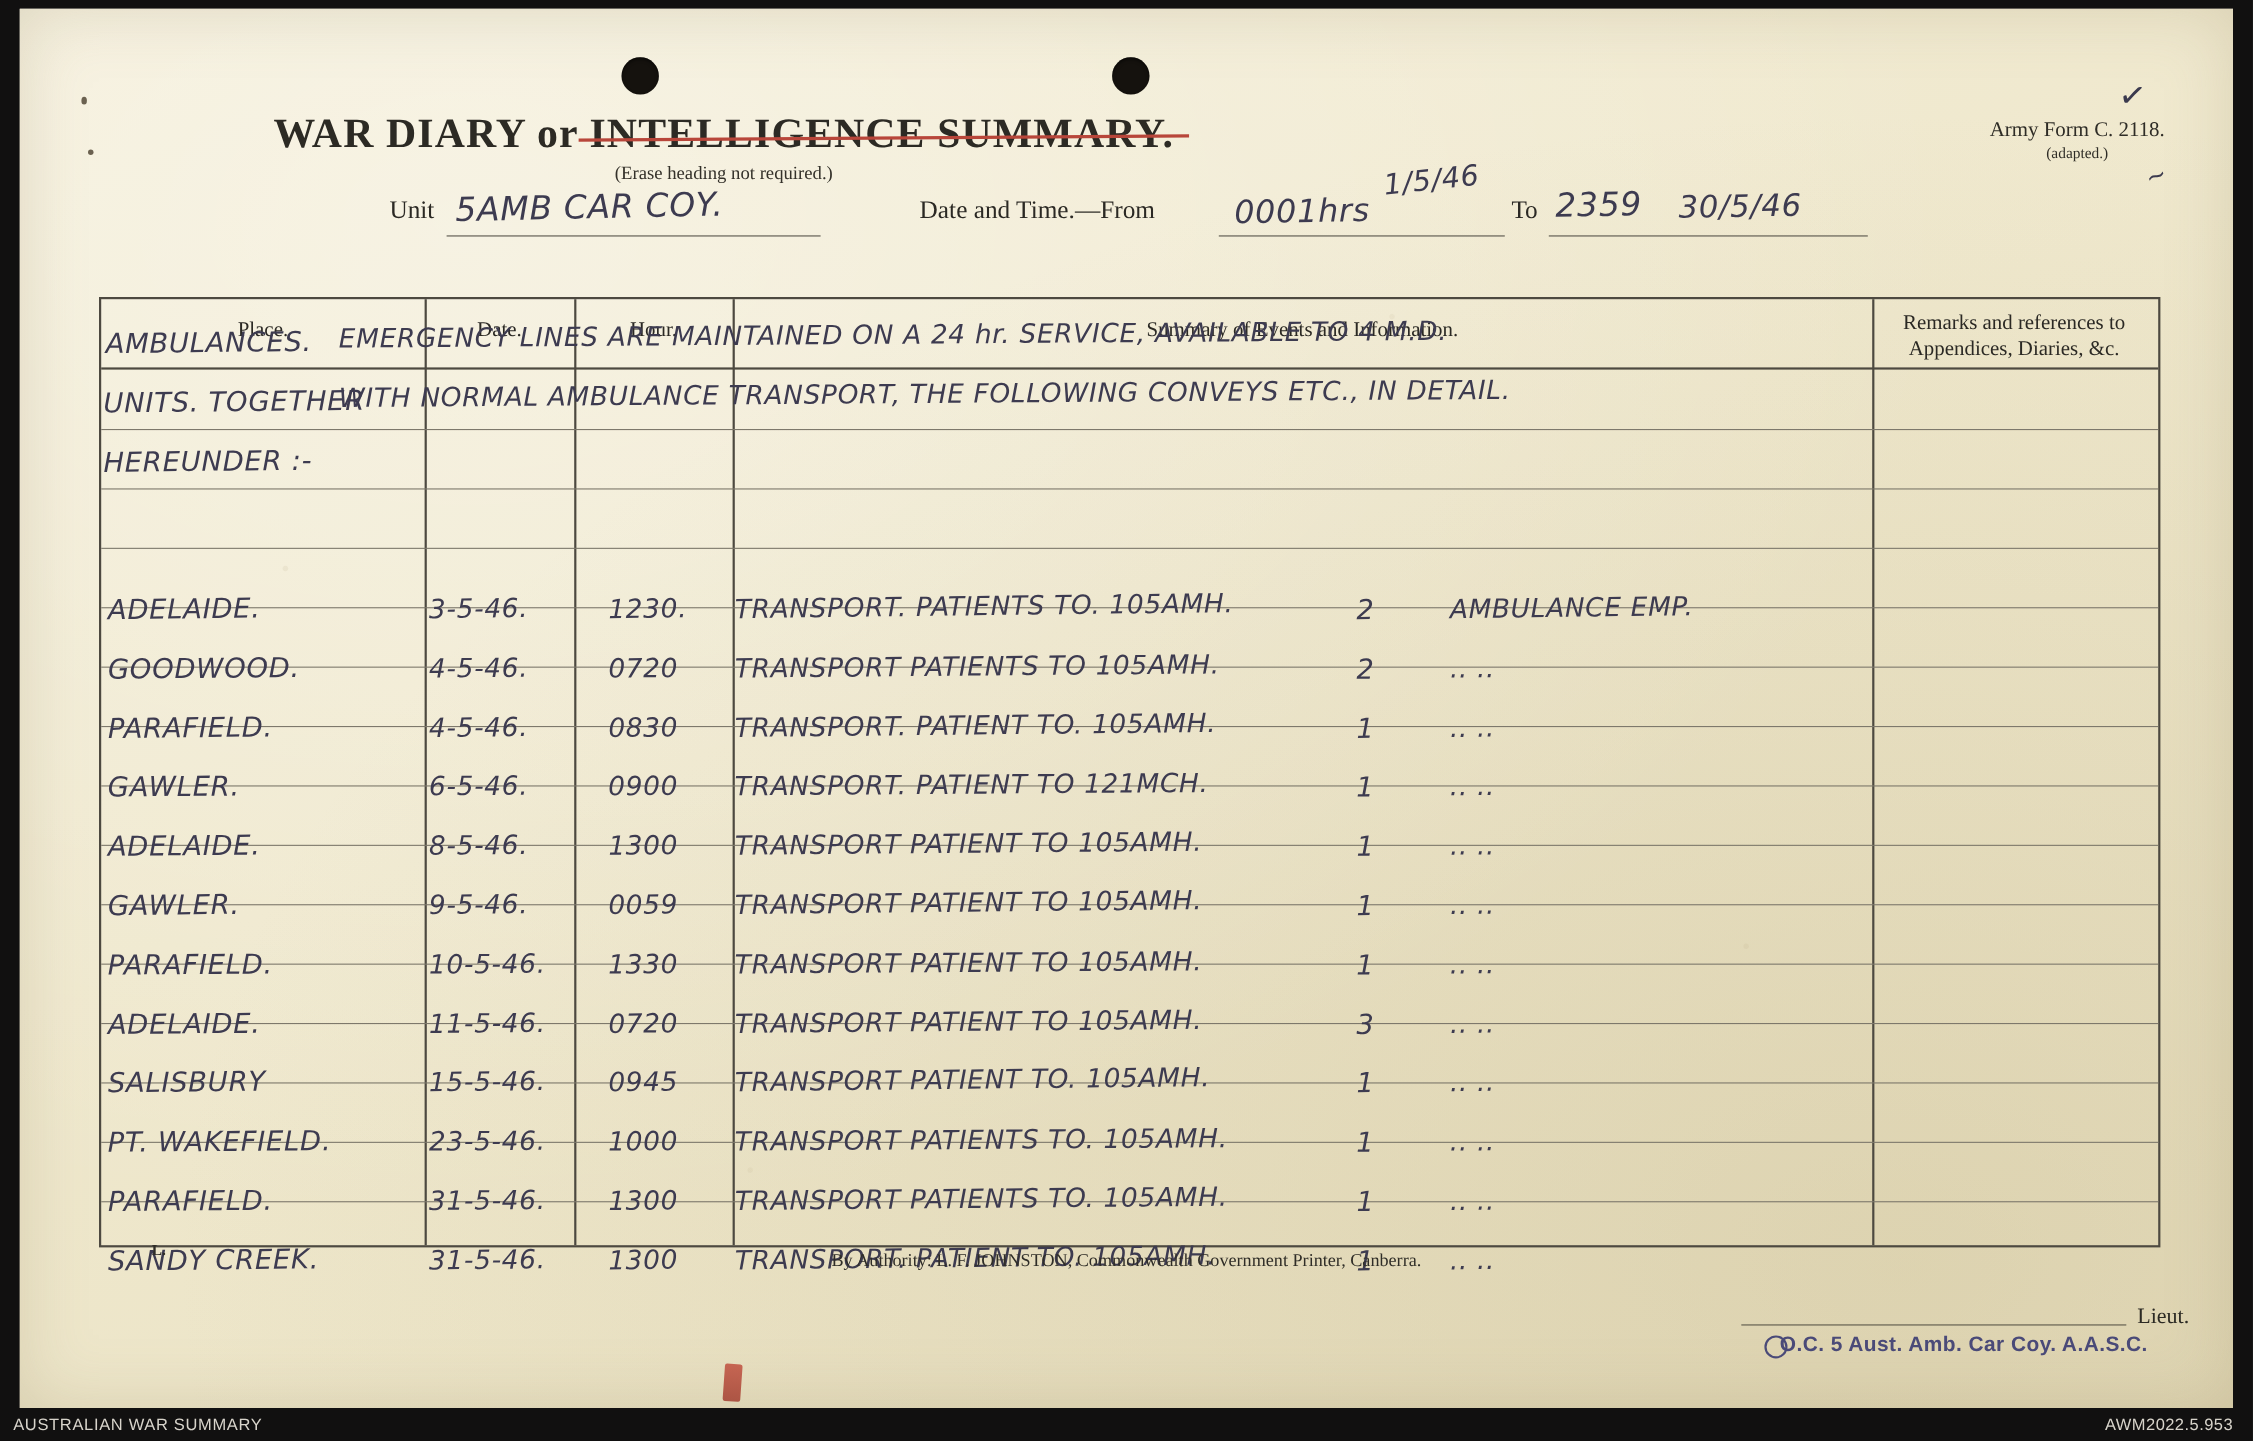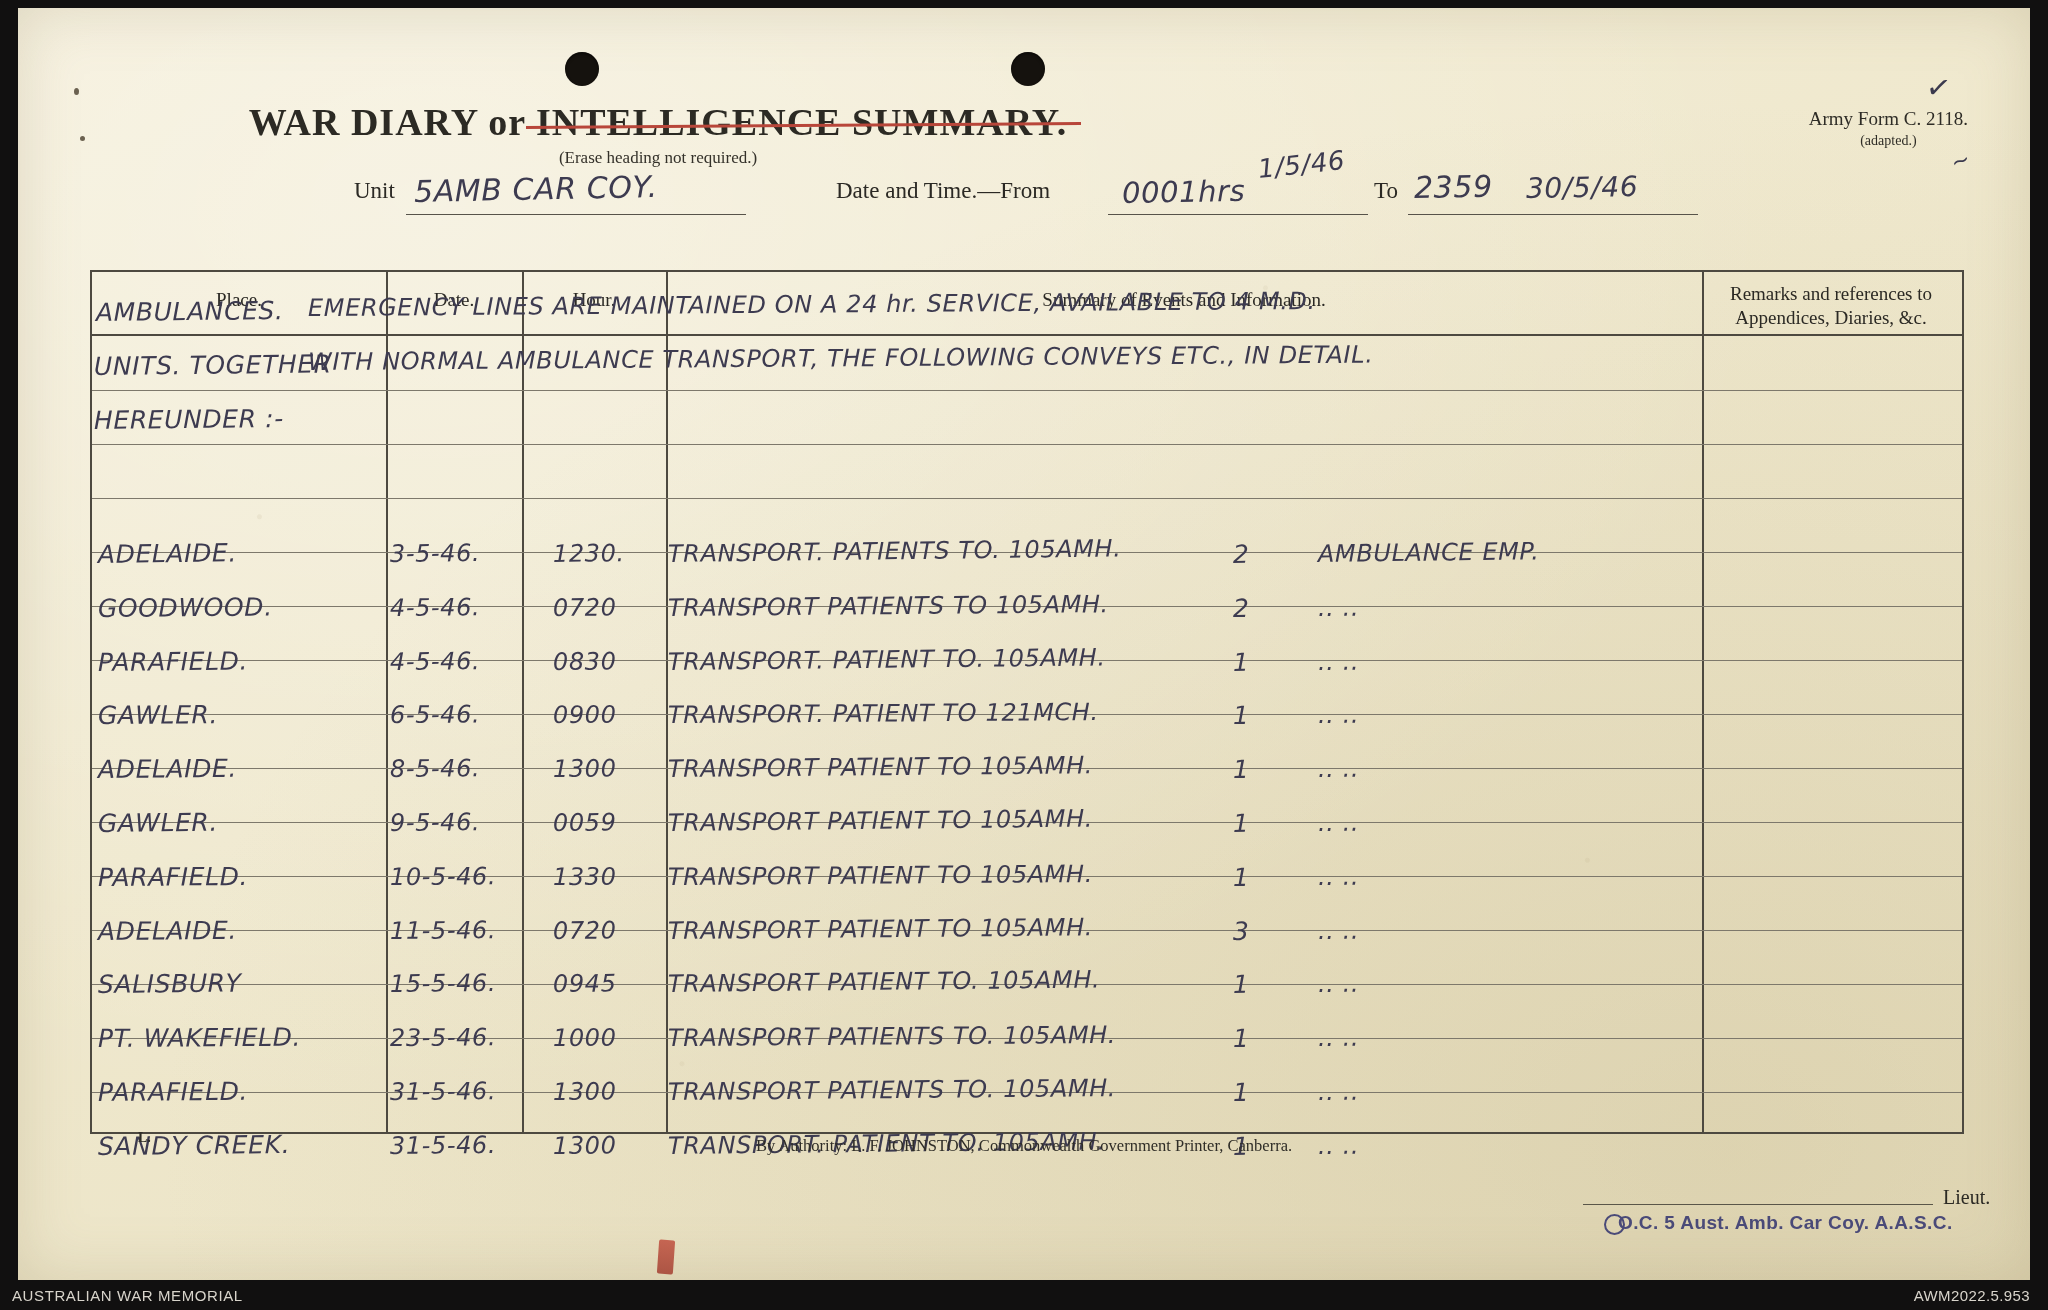--- a/index.html
+++ b/index.html
@@ -456,16 +456,16 @@
     <div class="footer-auth">By Authority: L. F. JOHNSTON, Commonwealth Government Printer, Canberra.</div>
 
     <div class="sig-rule"></div>
     <div class="sig-lieut">Lieut.</div>
     <div class="stamp-dot"></div>
     <div class="stamp">O.C. 5 Aust. Amb. Car Coy. A.A.S.C.</div>
 
     <div class="red-mark"></div>
   </div>
 
-  <div class="credit-left">AUSTRALIAN WAR MEMORIAL</div>
+  <div class="credit-left">AUSTRALIAN WAR SUMMARY</div>
   <div class="credit-right">AWM2022.5.953</div>
 
 </div>
 
 </body></html>

